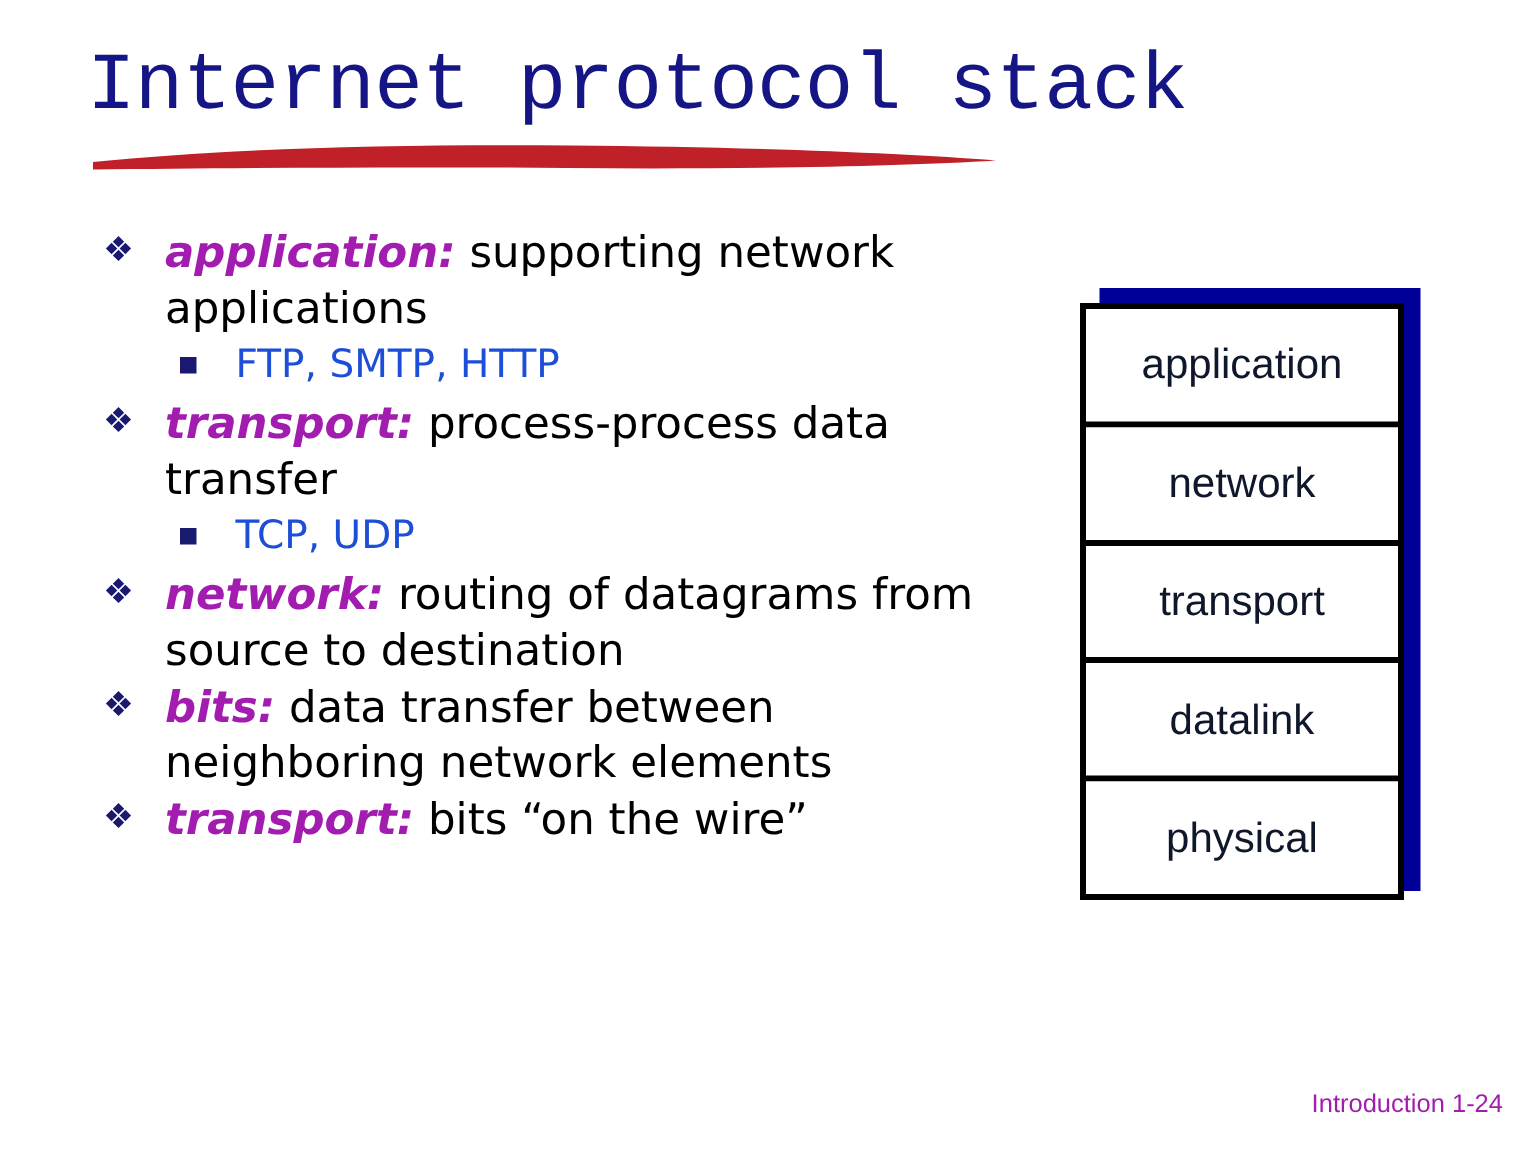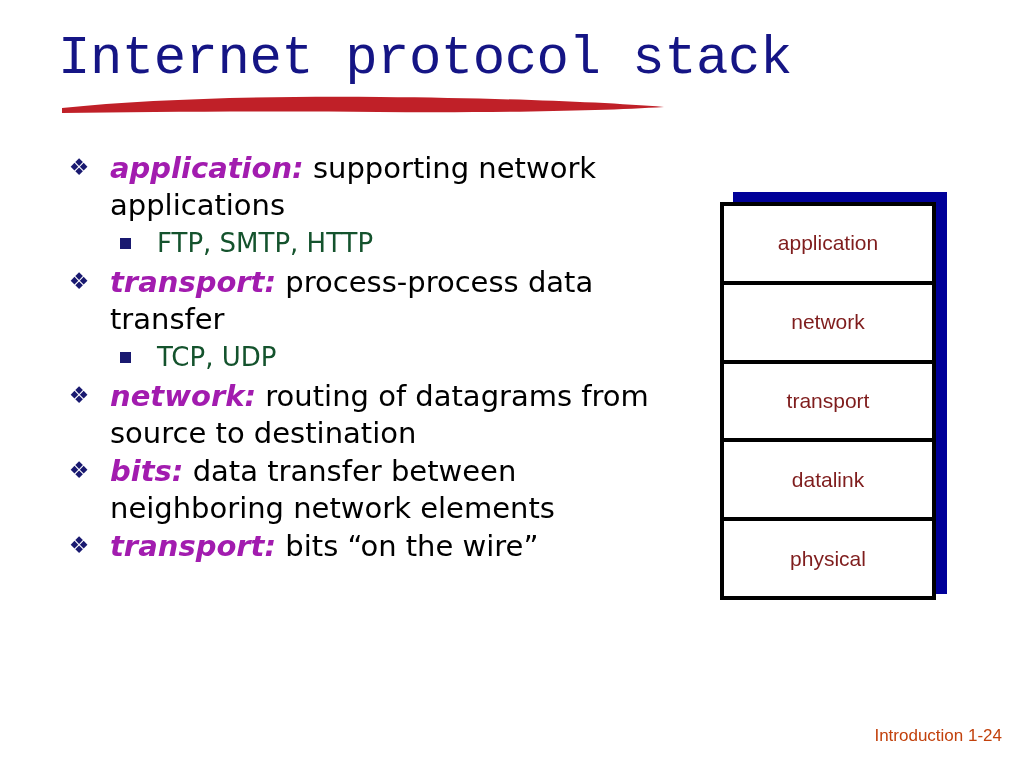--- a/index.html
+++ b/index.html
@@ -76,21 +76,21 @@
   .term {
     color: #a21caf;
     font-style: italic;
     font-weight: 700;
   }
   .lvl2 {
     position: relative;
     padding-left: 95px;
     font-size: 26px;
     line-height: 34px;
-    color: #14532d;
+    color: #1d4ed8;
     margin-top: 2px;
     margin-bottom: 2px;
     font-family: "DejaVu Sans", sans-serif;
   }
   .lvl2 .bullet-square {
     position: absolute;
     left: 58px;
     top: 12px;
     width: 11px;
     height: 11px;
@@ -135,33 +135,33 @@
     display: flex;
     align-items: center;
     justify-content: center;
     background: #ffffff;
   }
   .stack-layer:last-child {
     border-bottom: none;
   }
   .stack-layer span {
     font-family: "Liberation Sans", sans-serif;
-    font-size: 21px;
-    color: #7f1d1d;
+    font-size: 28px;
+    color: #0f172a;
     line-height: 24px;
   }
 
   
   #footer {
     position: absolute;
     right: 22px;
     bottom: 22px;
     font-family: "Liberation Sans", sans-serif;
     font-size: 17px;
-    color: #c2410c;
+    color: #a21caf;
   }
 </style>
 </head>
 <body>
 
 <div id="slide">
 
   <div id="title-block">
     <div id="page-title">Internet protocol stack</div>
     <svg id="title-underline" viewBox="0 0 606 22" preserveAspectRatio="none" aria-hidden="true">

